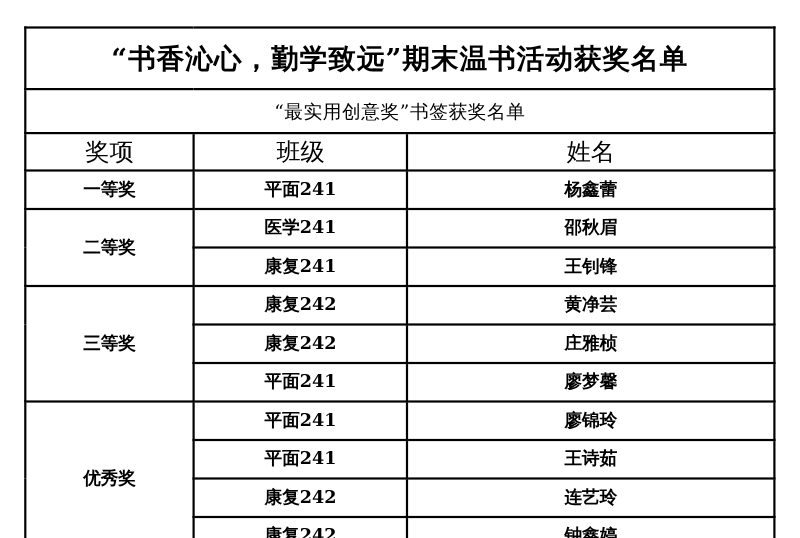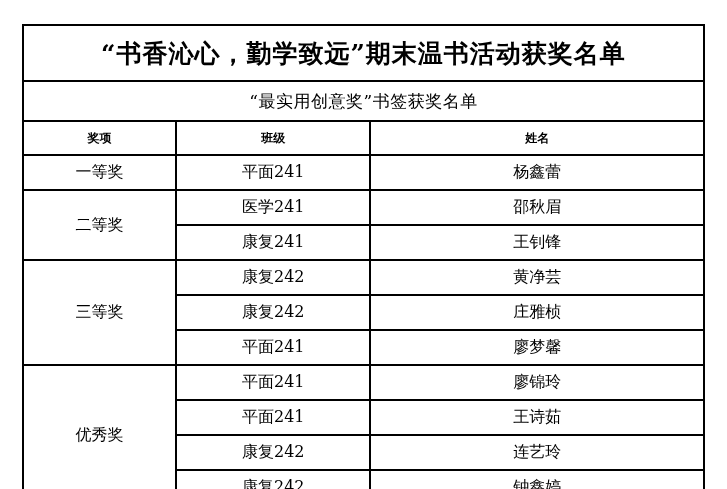--- a/index.html
+++ b/index.html
@@ -38,27 +38,27 @@
     height: 52px;
     letter-spacing: 1px;
   }
   .subtitle-cell {
     font-size: 17px;
     font-weight: normal;
     height: 36px;
     letter-spacing: 0.5px;
   }
   .header-cell {
-    font-size: 12px;
-    font-weight: bold;
+    font-size: 22px;
+    font-weight: normal;
     height: 30px;
   }
   .body-cell {
     font-size: 16px;
-    font-weight: normal;
+    font-weight: bold;
     height: 31px;
   }
   .group-cell {
     font-size: 16px;
   }
   col.col-award { width: 22.5%; }
   col.col-class { width: 28.5%; }
   col.col-name  { width: 49%; }
 </style>
 </head>

